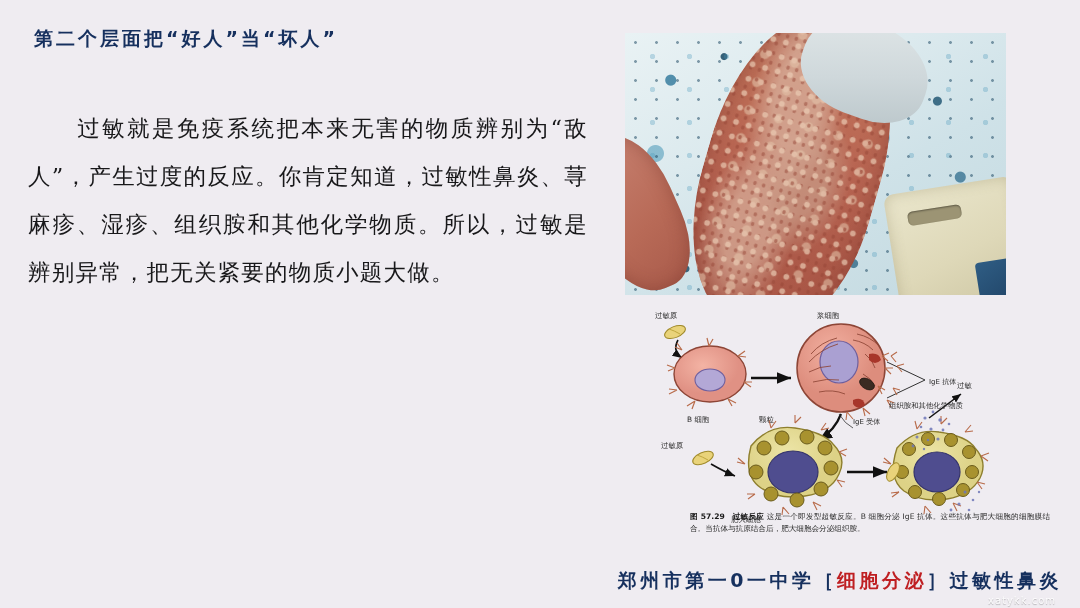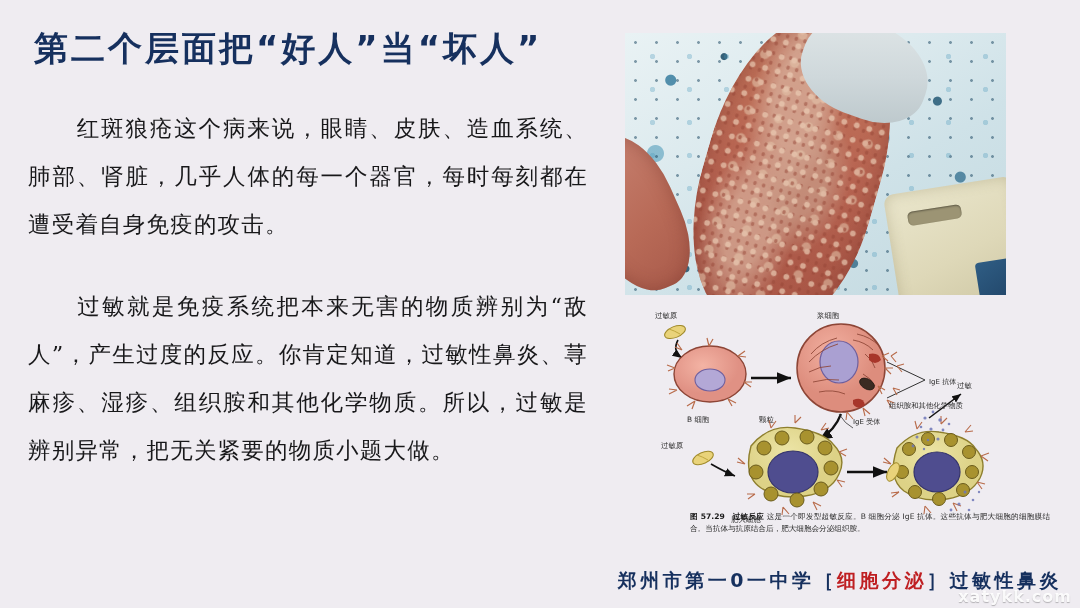--- a/index.html
+++ b/index.html
@@ -16,21 +16,21 @@
     width:1080px;height:608px;
     background:#efecf1;
     overflow:hidden;
   }
 
   
   .title{
     position:absolute;
     left:34px; top:26px;
     font-family:"DejaVu Sans","Liberation Sans",sans-serif;
-    font-size:34px;
+    font-size:19px;
     font-weight:bold;
     letter-spacing:3px;
     color:#16305e;
     white-space:nowrap;
   }
 
   
   .body-col{
     position:absolute;
     left:28px; top:104px;
@@ -185,38 +185,37 @@
     font-weight:bold;
     letter-spacing:3.5px;
     color:#16305e;
     white-space:nowrap;
   }
   .footer .hl{ color:#bf1f22; }
   .footer .brk{ color:#16305e; font-weight:bold; }
 
   .watermark{
     position:absolute;
-    right:8px; bottom:2px;
-    font-family:"DejaVu Sans","Liberation Sans",sans-serif;
-    font-size:16px;
-    font-weight:bold;
+    right:24px; bottom:2px;
+    font-family:"DejaVu Sans","Liberation Sans",sans-serif;
+    font-size:10px;
+    font-weight:normal;
     letter-spacing:1px;
     color:rgba(255,255,255,.92);
     text-shadow:0 1px 1px rgba(0,0,0,.25);
   }
 </style>
 </head>
 <body>
 
 <div class="slide">
 
   <div class="title">第二个层面把“好人”当“坏人”</div>
 
   <div class="body-col">
-    <p class="para"><span class="indent"></span><span>红斑狼疮这个病来说，眼睛、皮肤、造血系统、肺部、肾脏，几乎人体的每一个器官，每时每刻都在遭受着自身免疫的攻击。</span></p>
     <p class="para"><span class="indent"></span><span>过敏就是免疫系统把本来无害的物质辨别为“敌人”，产生过度的反应。你肯定知道，过敏性鼻炎、荨麻疹、湿疹、组织胺和其他化学物质。所以，过敏是辨别异常，把无关紧要的物质小题大做。</span></p>
   </div>
 
   <div class="photo">
     <div class="cloth"></div>
     <div class="cloth2"></div>
     <div class="arm2"></div>
     <div class="arm">
       <div class="arm-rash"></div>
     </div>

